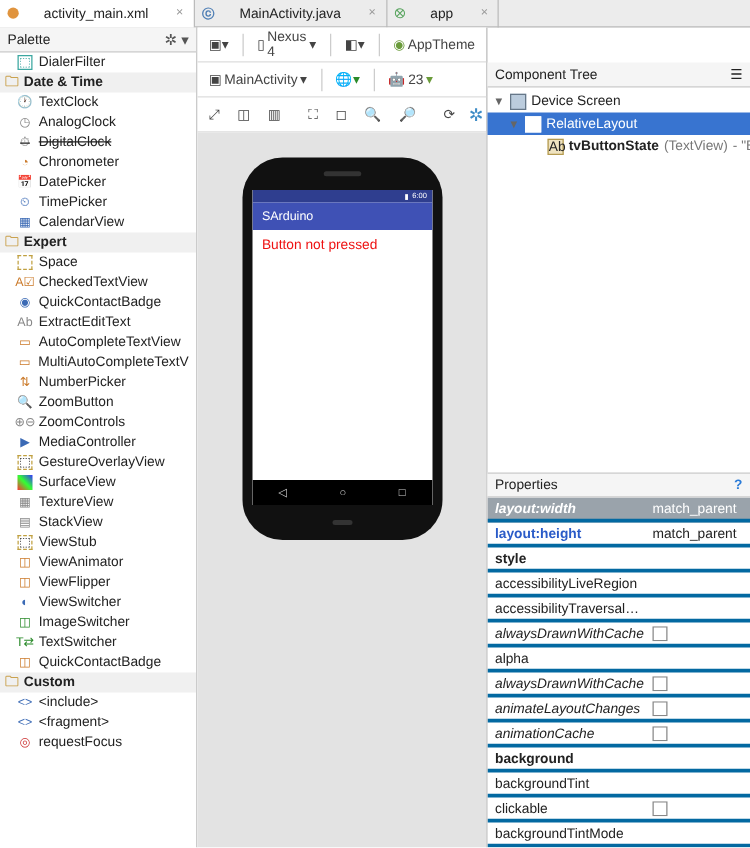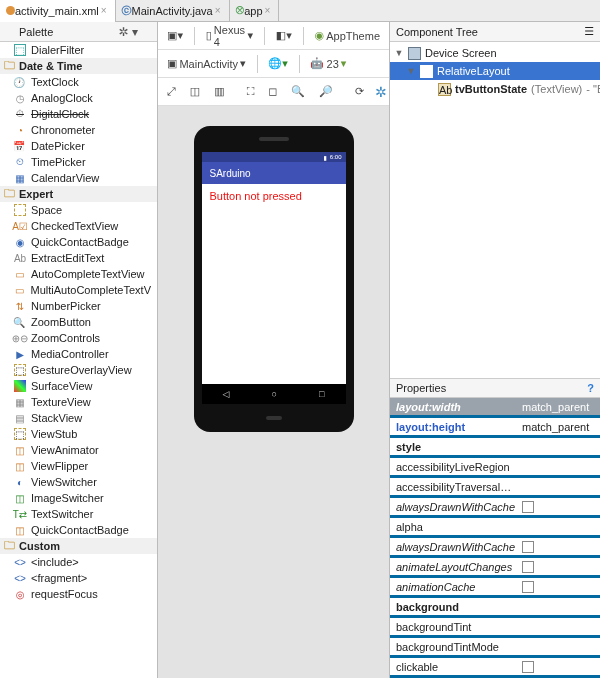--- a/index.html
+++ b/index.html
@@ -1,36 +1,36 @@
 <!DOCTYPE html>
 <html><head>
 <meta charset="utf-8">
 <style>
   * { box-sizing: border-box; }
   html, body { margin:0; padding:0; font-family: Arial, sans-serif; font-size:11px; color:#222; background:#fff; }
   body { width:600px; height:678px; overflow:hidden; position:relative; }
 
   
   .tabbar { display:flex; align-items:center; height:22px; border-bottom:1px solid #bbb; background:#ececec; }
-  .tab { display:flex; align-items:center; gap:0; padding:2px 8px 2px 6px; height:22px; border-right:1px solid #bbb; font-size:11px; white-space:nowrap; }
+  .tab { display:flex; align-items:center; gap:20px; padding:2px 8px 2px 6px; height:22px; border-right:1px solid #bbb; font-size:11px; white-space:nowrap; }
   .tab.active { background:#fff; }
   .tab .close { color:#999; font-size:10px; margin-left:2px; }
   .dot { width:9px; height:9px; border-radius:50%; display:inline-block; }
   .dot-orange { background:#e0943e; }
   .file-icon-java { color:#4f7fb5; font-weight:bold; font-size:10px; }
   .file-icon-app { color:#56a35c; font-size:11px; }
 
   
   .main { display:flex; height:656px; }
   .palette { width:158px; border-right:1px solid #bbb; display:flex; flex-direction:column; overflow:hidden; }
   .designer { flex:1; display:flex; flex-direction:column; border-right:1px solid #bbb; background:#fff; min-width:0; }
-  .rightcol { width:210px; display:flex; flex-direction:column; }
+  .rightcol { width:210px; display:flex; flex-direction:column;margin-top:28px; }
 
   
-  .palette-head { display:flex; align-items:center; justify-content:space-between; padding:2px 19px; height:20px; border-bottom:1px solid #ccc; background:#f5f5f5; }
+  .palette-head { display:flex; align-items:center; justify-content:space-between; padding:2px 6px; height:20px; border-bottom:1px solid #ccc; background:#f5f5f5; }
   .palette-head .title { font-size:11px; }
   .palette-head .gear { font-size:12px; color:#555; }
 
   .palette-list { overflow-y:auto; flex:1; }
   .pal-item { display:flex; align-items:center; gap:5px; padding:1px 6px 1px 14px; height:16px; font-size:11px; white-space:nowrap; }
   .pal-item.strike { text-decoration:line-through; }
   .pal-cat { display:flex; align-items:center; gap:4px; padding:2px 4px; height:16px; font-weight:bold; background:#f0f0f0; }
   .pal-cat .folder { color:#caa24f; font-size:11px; }
   .pal-icon { width:12px; height:12px; display:inline-flex; align-items:center; justify-content:center; font-size:10px; }
   .clr-teal { border:1px solid #3ba7a0; color:#3ba7a0; }
@@ -41,21 +41,21 @@
   .clr-gray { color:#888; }
   .clr-yel { border:1px dashed #c0a040; }
 
   
   .dtoolbar { display:flex; align-items:center; gap:8px; height:28px; border-bottom:1px solid #ddd; padding:0 6px; color:#444; font-size:11px; flex-wrap:nowrap; overflow:hidden; }
   .dtoolbar .sep { width:1px; height:18px; background:#ccc; }
   .tb-btn { display:inline-flex; align-items:center; gap:2px; padding:2px 3px; }
   .pal-gear-right { margin-left:auto; color:#3e8cc6; font-size:14px; }
 
   .canvas-area { flex:1; background:#e3e3e3; display:flex; align-items:flex-start; justify-content:center; padding:20px 0 0 0; position:relative; overflow:hidden; }
-  .phone { width:160px; background:#111; border-radius:16px; padding:26px 8px 28px 8px; position:relative; }
+  .phone { width:160px; background:#111; border-radius:32px; padding:26px 8px 28px 8px; position:relative; }
   .phone::before { content:""; position:absolute; top:11px; left:50%; transform:translateX(-50%); width:30px; height:4px; border-radius:2px; background:#333; }
   .phone::after { content:""; position:absolute; bottom:12px; left:50%; transform:translateX(-50%); width:16px; height:4px; border-radius:2px; background:#333; }
   .screen { width:100%; height:252px; background:#fff; overflow:hidden; display:flex; flex-direction:column; }
   .statusbar { height:10px; background:#2f3e8f; display:flex; justify-content:flex-end; align-items:center; padding:0 4px; }
   .statusbar span { color:#fff; font-size:6px; margin-left:3px; }
   .appbar { height:22px; background:#3f51b5; color:#fff; font-size:10px; display:flex; align-items:center; padding:0 8px; }
   .app-content { padding:6px 8px; color:#e11; font-size:11px; }
   .navbar { margin-top:auto; height:20px; background:#000; display:flex; align-items:center; justify-content:space-around; color:#ccc; font-size:9px; }
 
   
@@ -391,25 +391,25 @@
         </div>
         <div class="prow bold">
           <div class="pname">background</div>
           <div class="pval"></div>
         </div>
         <div class="prow">
           <div class="pname">backgroundTint</div>
           <div class="pval"></div>
         </div>
         <div class="prow">
-          <div class="pname">backgroundTintMode</div>
-          <div class="pval"></div>
-        </div>
-        <div class="prow">
           <div class="pname">clickable</div>
           <div class="pval">
             <span class="chk"></span>
           </div>
         </div>
+        <div class="prow">
+          <div class="pname">backgroundTintMode</div>
+          <div class="pval"></div>
+        </div>
       </div>
   </div>
 
 </div>
 
 </body></html>

